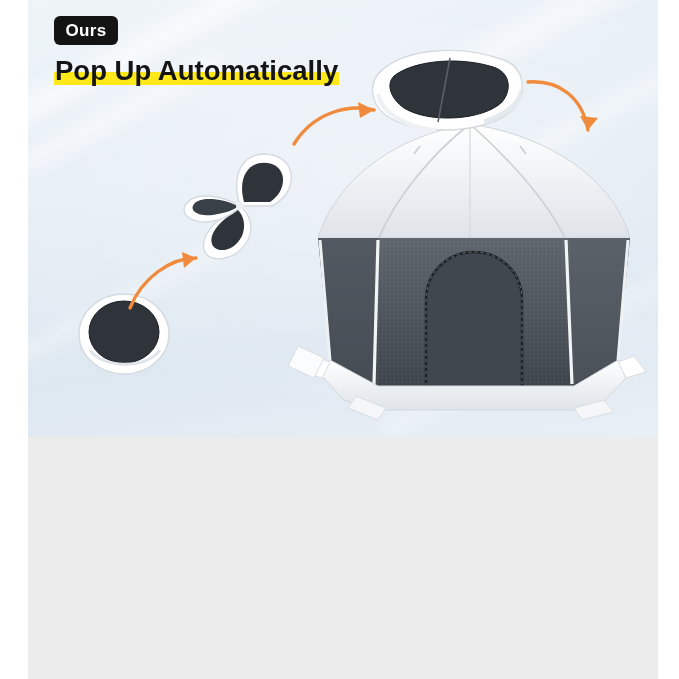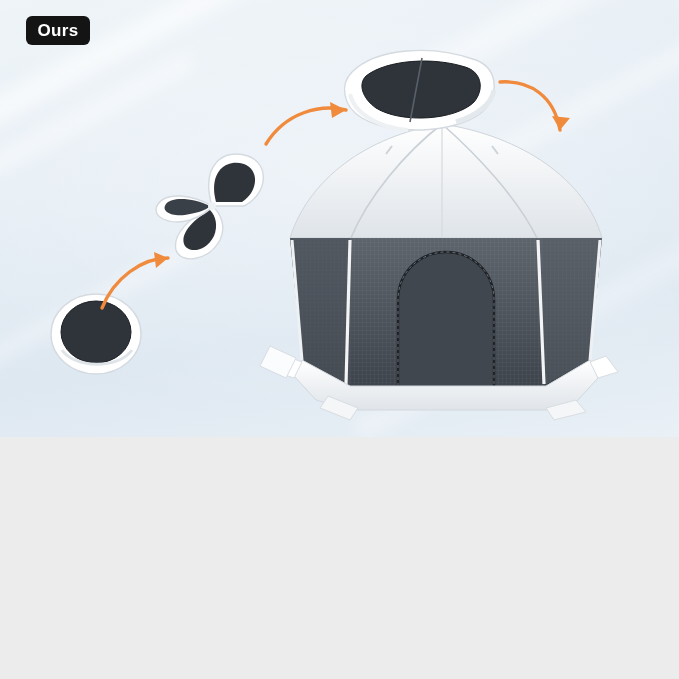--- a/index.html
+++ b/index.html
@@ -8,24 +8,25 @@
     background: #ffffff;
   }
   body {
     width: 679px;
     height: 679px;
     font-family: "Liberation Sans", sans-serif;
     overflow: hidden;
   }
   #page {
     position: relative;
-    width: 679px;
+    width: 630px;
     height: 679px;
     overflow: hidden;
     background: #ffffff;
+    margin-left: 28px;
   }
 
   
   .top-panel {
     position: absolute;
     left: 0; top: 0;
     width: 679px;
     height: 437px;
     overflow: hidden;
     background: linear-gradient(170deg, #eef4f8 0%, #e6eef5 35%, #dee8f1 70%, #e9f0f6 100%);
@@ -222,20 +223,23 @@
       <path d="M4 46 C 24 14, 58 6, 84 12" fill="none" stroke="#f08a3c" stroke-width="3.4" stroke-linecap="round"></path>
       <path d="M84 12 L 68 4 L 70 20 Z" fill="#f08a3c"></path>
     </svg>
 
     <svg class="arrow-svg" style="left:496px; top:76px;" width="80" height="72" viewBox="0 0 80 72">
       <path d="M4 6 C 34 4, 58 20, 64 54" fill="none" stroke="#f08a3c" stroke-width="3.4" stroke-linecap="round"></path>
       <path d="M64 54 L 74 42 L 56 40 Z" fill="#f08a3c"></path>
     </svg>
 
     <div class="badge badge-ours">Ours</div>
+    <div class="headline-wrap">
+      <span class="headline">Pop Up Automatically</span>
+    </div>
   </div>
 
   <div class="bottom-panel">
 
     
 
     
 
     
 

